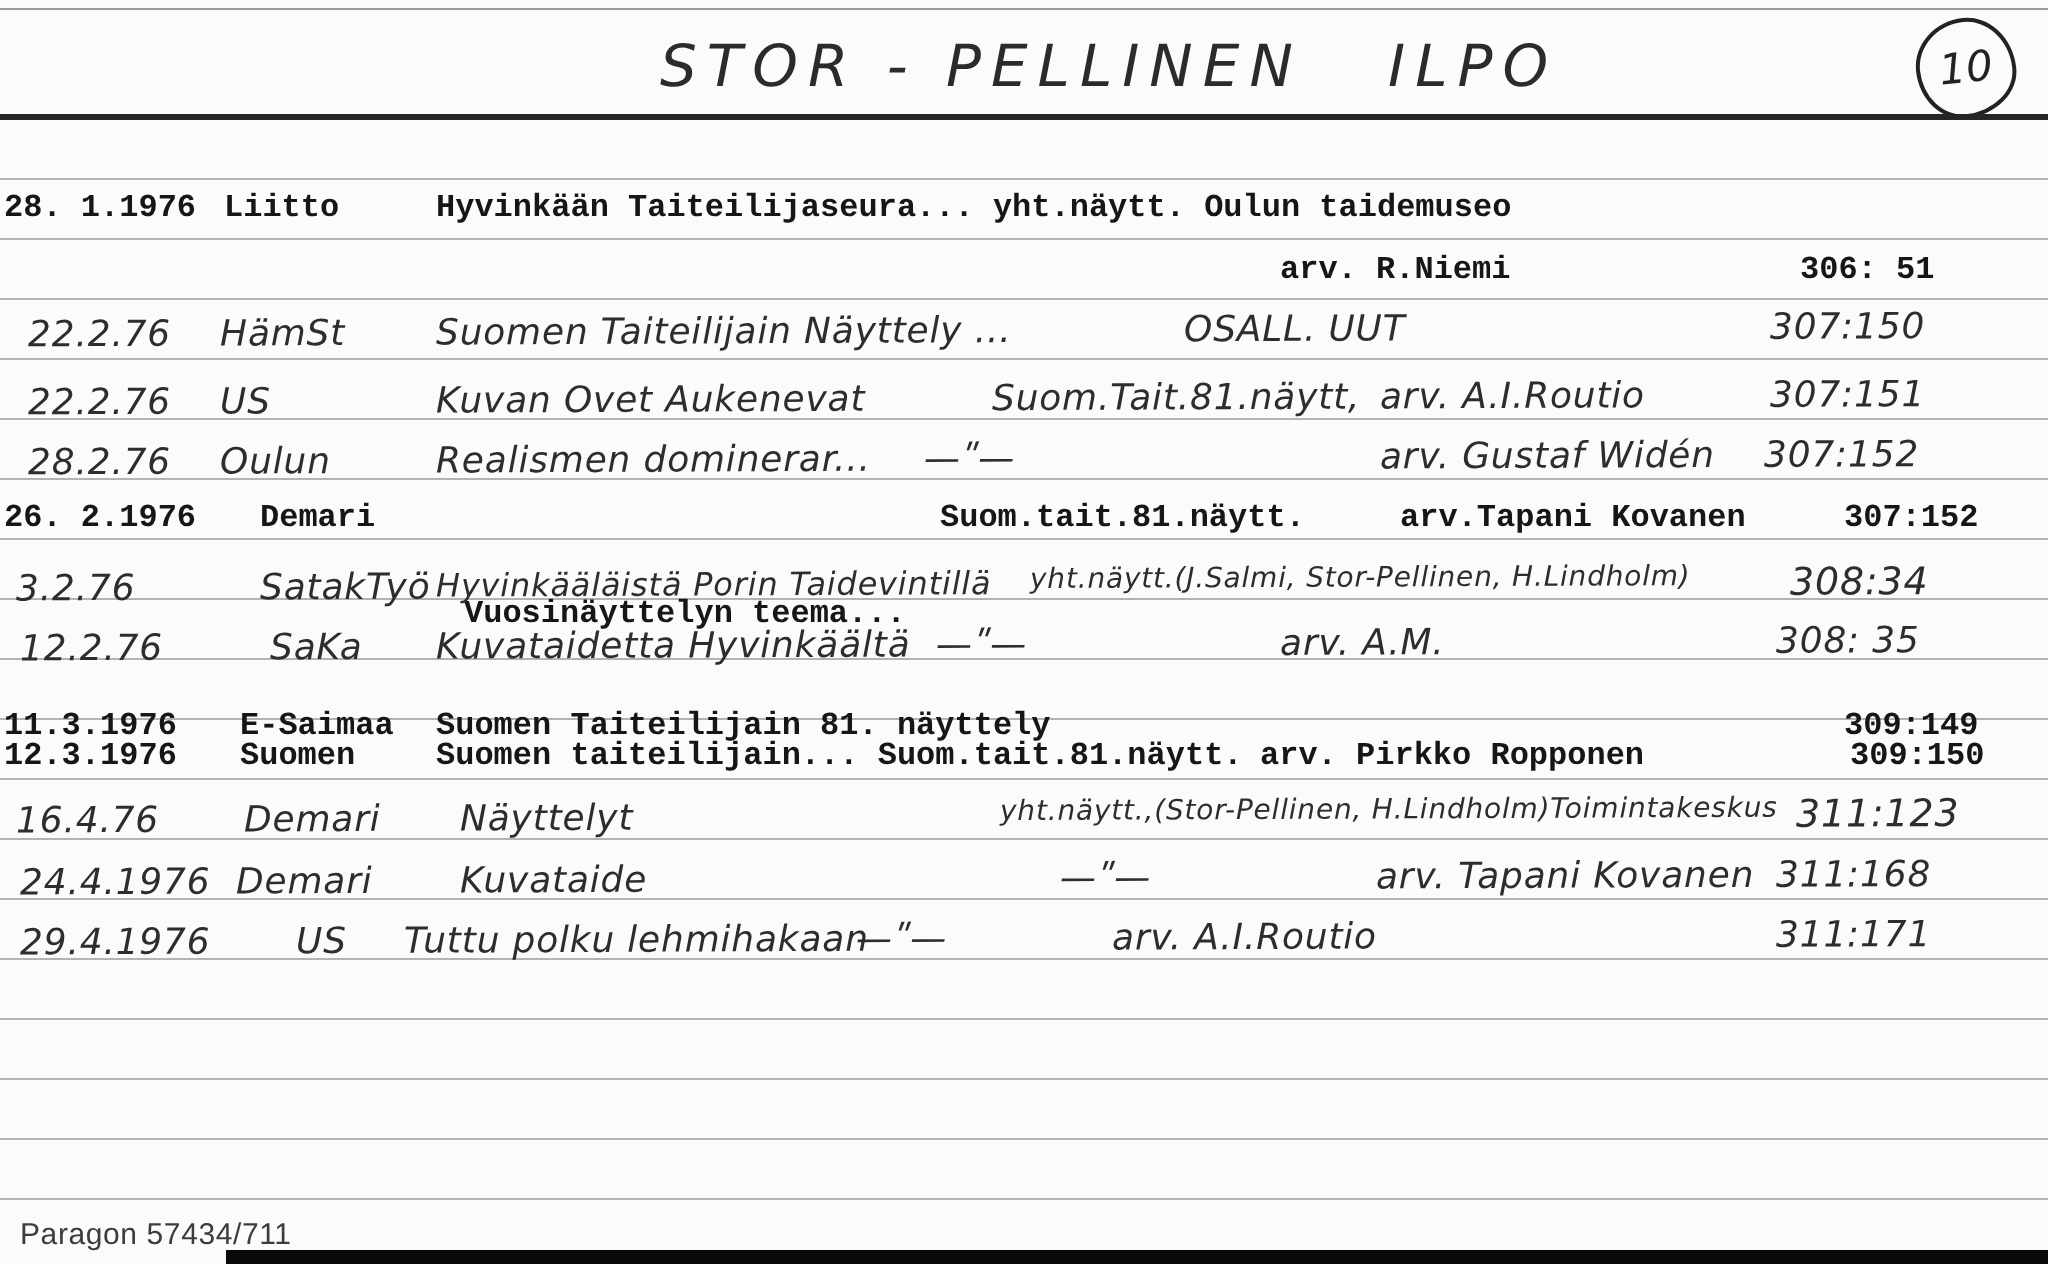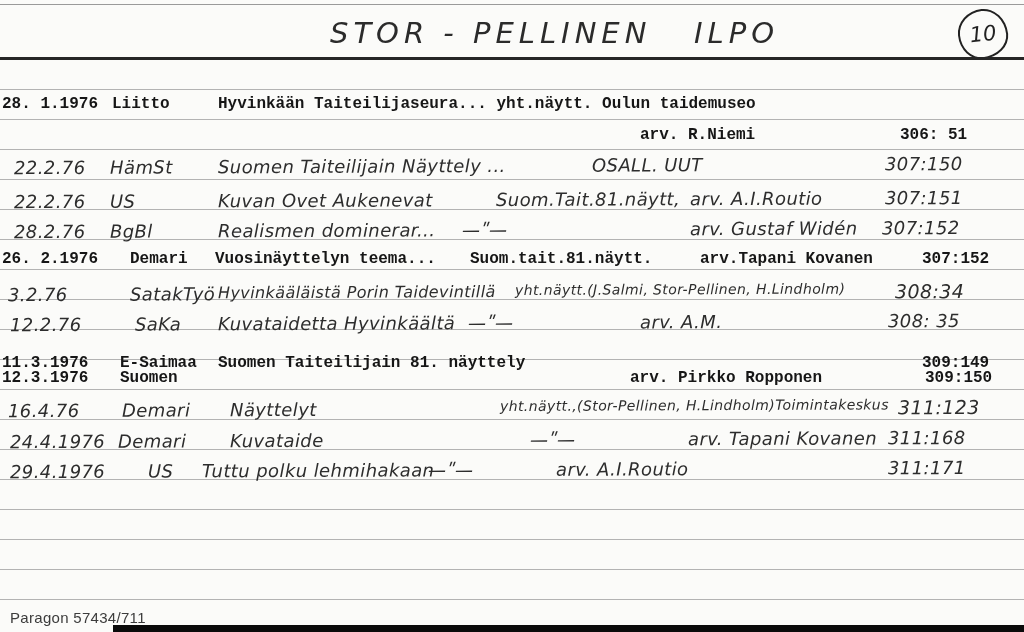--- a/index.html
+++ b/index.html
@@ -97,30 +97,30 @@
       <div class="row hand" style="top: 189px;">
         <span class="cell" style="left: 14px;">22.2.76</span>
         <span class="cell" style="left: 110px;">US</span>
         <span class="cell" style="left: 218px;">Kuvan Ovet Aukenevat</span>
         <span class="cell" style="left: 496px;">Suom.Tait.81.näytt,</span>
         <span class="cell" style="left: 690px;">arv. A.I.Routio</span>
         <span class="cell" style="left: 885px;">307:151</span>
       </div>
       <div class="row hand" style="top: 219px;">
         <span class="cell" style="left: 14px;">28.2.76</span>
-        <span class="cell" style="left: 110px;">BgBl</span>
+        <span class="cell" style="left: 110px;">Oulun</span>
         <span class="cell" style="left: 218px;">Realismen dominerar...</span>
         <span class="cell" style="left: 462px;">—ʺ—</span>
         <span class="cell" style="left: 690px;">arv. Gustaf Widén</span>
         <span class="cell" style="left: 882px;">307:152</span>
       </div>
       <div class="row typed" style="top: 250px;">
         <span class="cell" style="left: 2px;">26. 2.1976</span>
         <span class="cell" style="left: 130px;">Demari</span>
-        <span class="cell" style="left: 215px;">Vuosinäyttelyn teema...</span>
+        <span class="cell" style="left: 232px; margin-top: 48px;">Vuosinäyttelyn teema...</span>
         <span class="cell" style="left: 470px;">Suom.tait.81.näytt.</span>
         <span class="cell" style="left: 700px;">arv.Tapani Kovanen</span>
         <span class="cell" style="left: 922px;">307:152</span>
       </div>
       <div class="row hand" style="top: 282px;">
         <span class="cell" style="left: 8px; font-size: 18px;">3.2.76</span>
         <span class="cell" style="left: 130px; font-size: 18px;">SatakTyö</span>
         <span class="cell" style="left: 218px; font-size: 16px;">Hyvinkääläistä Porin Taidevintillä</span>
         <span class="cell" style="left: 515px; font-size: 14px;">yht.näytt.(J.Salmi, Stor-Pellinen, H.Lindholm)</span>
         <span class="cell" style="left: 895px; font-size: 19px;">308:34</span>
@@ -135,20 +135,21 @@
       </div>
       <div class="row typed" style="top: 341px; margin-top: 13px;">
         <span class="cell" style="left: 2px;">11.3.1976</span>
         <span class="cell" style="left: 120px;">E-Saimaa</span>
         <span class="cell" style="left: 218px;">Suomen Taiteilijain 81. näyttely</span>
         <span class="cell" style="left: 922px;">309:149</span>
       </div>
       <div class="row typed" style="top: 369px;">
         <span class="cell" style="left: 2px;">12.3.1976</span>
         <span class="cell" style="left: 120px;">Suomen</span>
+        <span class="cell" style="left: 218px;">Suomen taiteilijain... Suom.tait.81.näytt.</span>
         <span class="cell" style="left: 630px;">arv. Pirkko Ropponen</span>
         <span class="cell" style="left: 925px; text-align: right;">309:150</span>
       </div>
       <div class="row hand" style="top: 398px;">
         <span class="cell" style="left: 8px; font-size: 18px;">16.4.76</span>
         <span class="cell" style="left: 122px; font-size: 18px;">Demari</span>
         <span class="cell" style="left: 230px; font-size: 18px;">Näyttelyt</span>
         <span class="cell" style="left: 500px; font-size: 14px;">yht.näytt.,(Stor-Pellinen, H.Lindholm)Toimintakeskus</span>
         <span class="cell" style="left: 898px; font-size: 19px;">311:123</span>
       </div>

